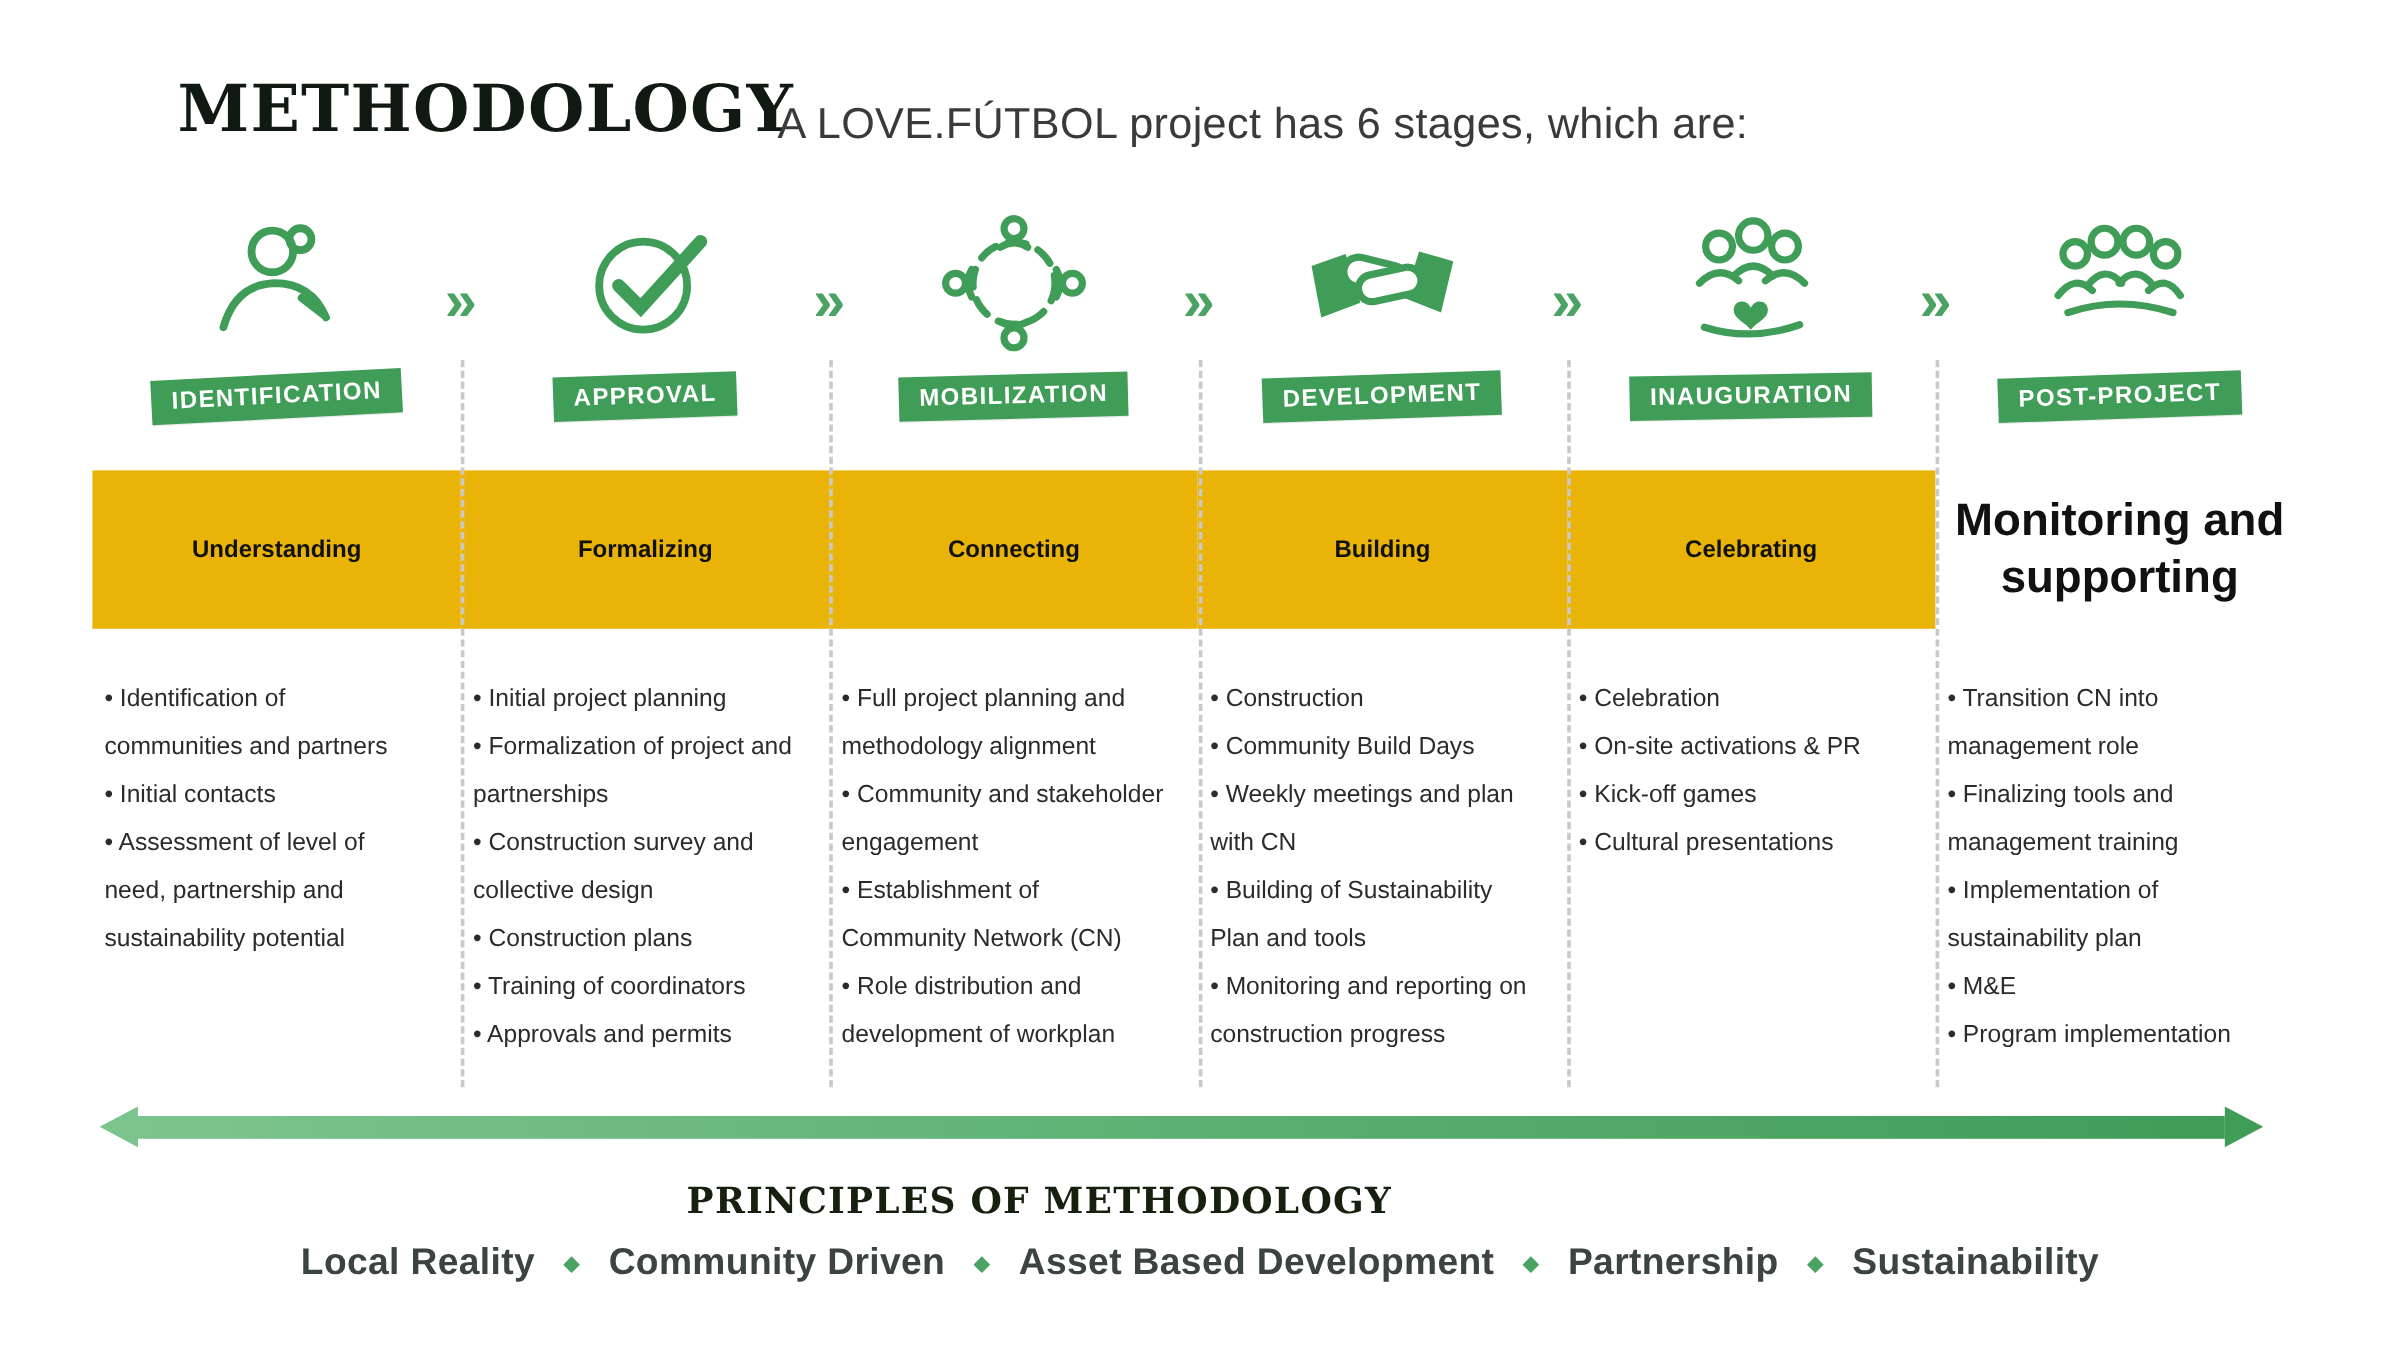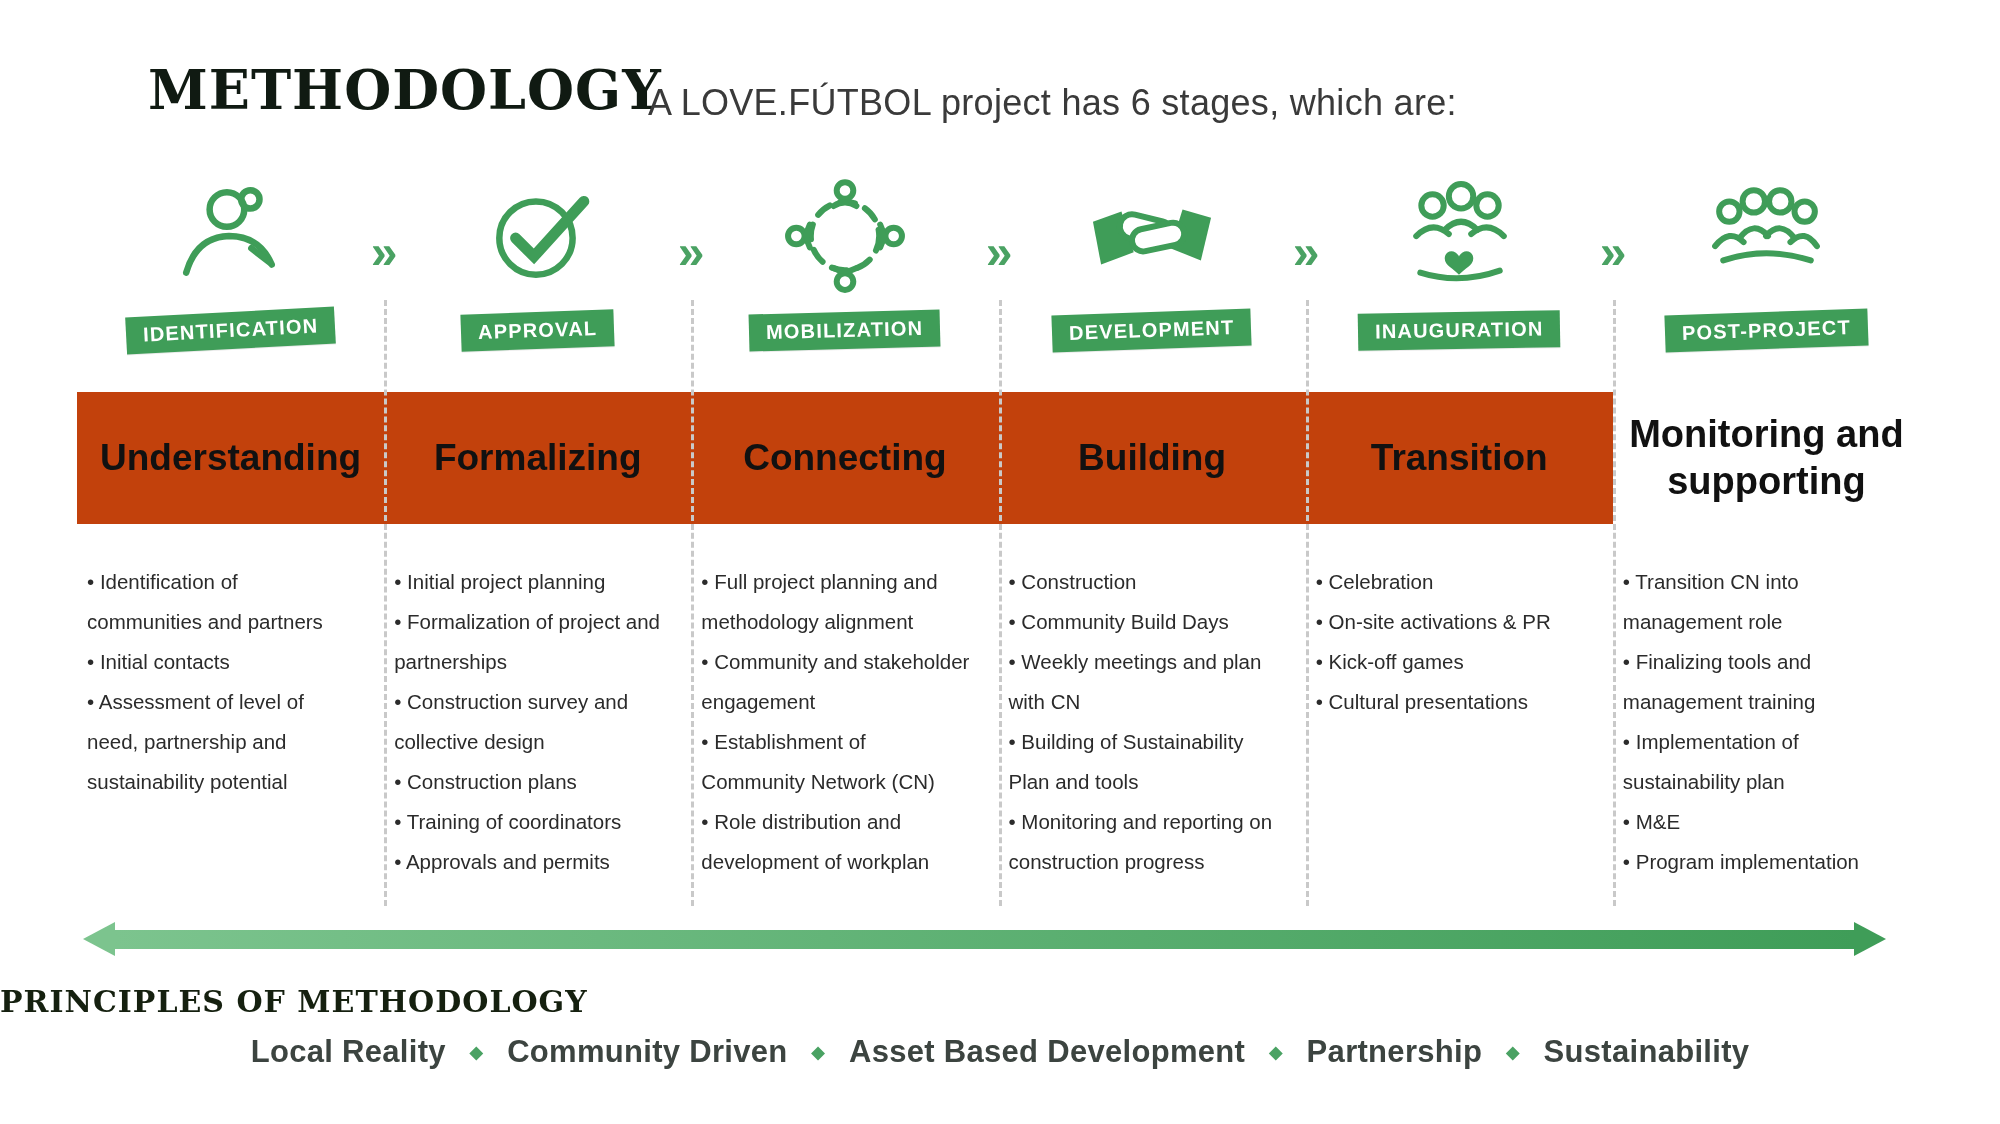--- a/index.html
+++ b/index.html
@@ -45,24 +45,24 @@
   }
   .stage:nth-child(1) .badge { transform: rotate(-3deg); }
   .stage:nth-child(2) .badge { transform: rotate(-2deg); }
   .stage:nth-child(3) .badge { transform: rotate(-1.5deg); }
   .stage:nth-child(4) .badge { transform: rotate(-2deg); }
   .stage:nth-child(5) .badge { transform: rotate(-1deg); }
   .stage:nth-child(6) .badge { transform: rotate(-2deg); }
 
   .band-gap { height: 24px; }
   .phase-cell {
-    height: 132px; background: #c2410c;
+    height: 132px; background: #eab308;
     display: flex; align-items: center; justify-content: center;
     text-align: center;
-    font-weight: 700; font-size: 37px; color: #111111;
+    font-weight: 700; font-size: 20px; color: #111111;
     padding: 0 14px; line-height: 1.25;
   }
   .stage:nth-child(6) .phase-cell { background: #ffffff; font-size: 38px; }
 
   .bullets { padding: 38px 28px 0 10px; }
   .bullets li {
     list-style: none;
     font-size: 20.5px; line-height: 1.95; color: #2b2b2b;
   }
   .bullets li::before { content: "• "; }
@@ -95,21 +95,21 @@
   }
   .arrow-bar { flex: 1; height: 19px; background: linear-gradient(90deg, #7cc48e, #3f9d58); }
   .arrow-head-right {
     width: 0; height: 0;
     border-top: 17px solid transparent; border-bottom: 17px solid transparent;
     border-left: 32px solid #3f9d58;
   }
 
   .principles-title {
     position: absolute; top: 984px; left: 0; width: 1732px;
-    text-align: left;
+    text-align: center;
     font-family: "DejaVu Serif", serif; font-weight: 700;
     font-size: 30px; letter-spacing: 1px; color: #15200f;
   }
   .principles {
     position: absolute; top: 1034px; left: 0; width: 2000px;
     display: flex; justify-content: center; align-items: center; gap: 24px;
     font-weight: 700; font-size: 31px; color: #3c4440; letter-spacing: 0.3px;
   }
   .principle-sep { color: #4aa263; font-size: 17px; line-height: 1; }
 
@@ -229,21 +229,21 @@
           <path d="M46 50 Q62 34 78 50"></path>
           <path d="M72 54 Q88 40 104 56"></path>
           <path d="M60 76 C56 68 46 70 46 78 C46 85 55 88 60 94 C65 88 74 85 74 78 C74 70 64 68 60 76 Z" fill="#3f9d58" stroke="none"></path>
           <path d="M22 92 Q60 104 100 90"></path>
         </svg>
       </div>
       <div class="badge-wrap">
         <div class="badge">INAUGURATION</div>
       </div>
       <div class="band-gap"></div>
-      <div class="phase-cell">Transition</div>
+      <div class="phase-cell">Celebrating</div>
       <ul class="bullets">
         <li>Celebration</li>
         <li>On-site activations &amp; PR</li>
         <li>Kick-off games</li>
         <li>Cultural presentations</li>
       </ul>
     </div>
 
     <div class="stage">
       <div class="icon-wrap">

